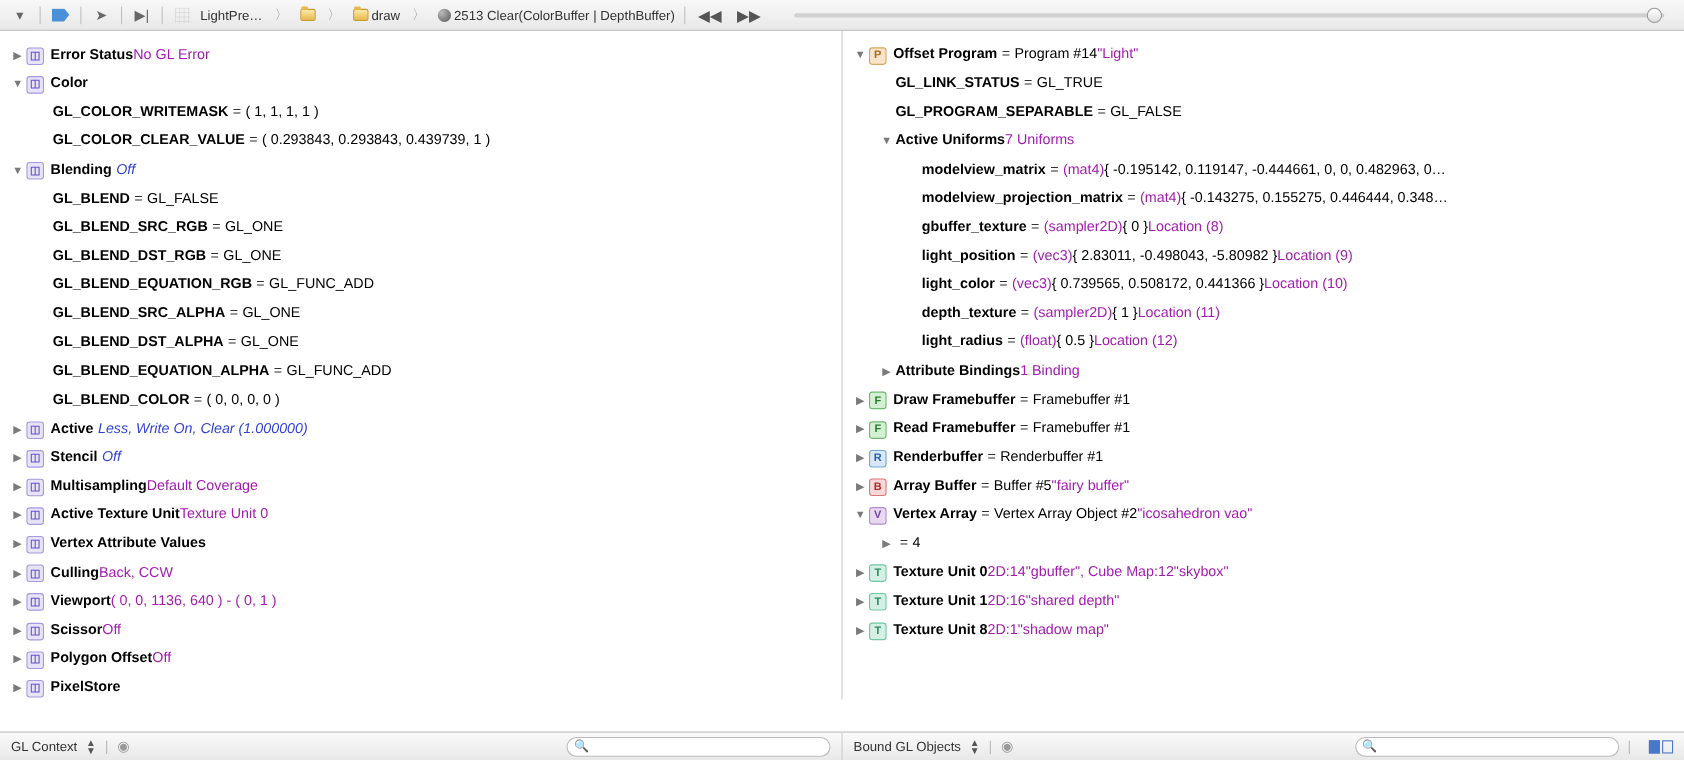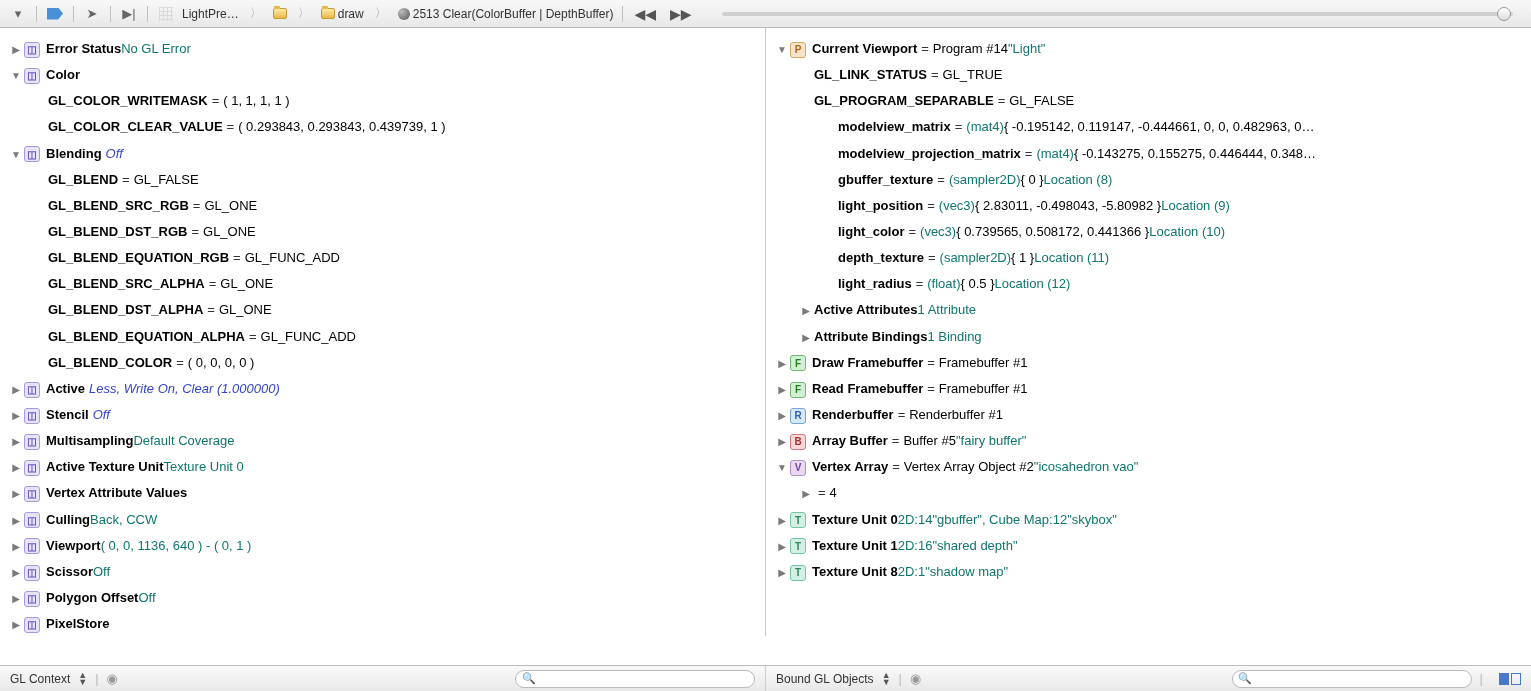--- a/index.html
+++ b/index.html
@@ -66,21 +66,21 @@
   .badge{display:inline-flex;align-items:center;justify-content:center;width:16px;height:16px;border-radius:3px;font-size:10px;font-weight:bold;margin-right:6px;vertical-align:middle;}
   .badge-cube{background:#e8e4f8;border:1px solid #a898e0;color:#6a52c8;}
   .badge-P{background:#f8e4c8;border:1px solid #d8a860;color:#a86820;}
   .badge-F{background:#d4f0d4;border:1px solid #70b870;color:#2a7a2a;}
   .badge-R{background:#d8e8f8;border:1px solid #70a8d8;color:#2a62a8;}
   .badge-B{background:#f8d8d8;border:1px solid #d87878;color:#a83030;}
   .badge-V{background:#e8d8f0;border:1px solid #b090d0;color:#7048a0;}
   .badge-T{background:#d4f0e4;border:1px solid #70c8a0;color:#2a8a5a;}
   .name{font-weight:bold;}
   .summary{color:#3344cc;font-style:italic;margin-left:4px;}
-  .gray{color:#0f766e;}
+  .gray{color:#a21caf;}
   .eq{color:#333;margin:0 4px;}
   .footer{height:26px;background:linear-gradient(#fafafa,#e8e8e8);border-top:1px solid #bcbcbc;display:flex;margin-top:29px;}
   .footer-pane{flex:1;display:flex;align-items:center;padding:0 10px;gap:8px;border-right:1px solid #ccc;}
   .footer-pane:last-child{border-right:none;}
   .footer-label{font-size:12px;color:#333;}
   .footer-arrows{font-size:9px;line-height:7px;color:#555;display:flex;flex-direction:column;}
   .eye{color:#999;font-size:13px;}
   .footer-search{margin-left:auto;width:240px;height:18px;border:1px solid #bbb;border-radius:9px;background:#fff;display:flex;align-items:center;padding:0 6px;}
   .footer-search .mag{color:#999;font-size:11px;}
   .panel-tog{display:flex;gap:2px;margin-left:8px;}
@@ -279,36 +279,41 @@
 
 </div>
 </div>
 
 <div class="pane">
 <div class="tree">
 
 <div class="row indent-0">
           <span class="disc open"></span>
           <span class="badge badge-P">P</span>
-          <span class="name">Current Viewport</span>
+          <span class="name">Offset Program</span>
           <span class="eq">=</span>
           <span>Program #14</span> 
           <span class="gray">"Light"</span>
         </div>
 <div class="row indent-1">
           <span class="disc none"></span>
           <span class="name">GL_LINK_STATUS</span>
           <span class="eq">=</span>
           <span>GL_TRUE</span>
         </div>
 <div class="row indent-1">
           <span class="disc none"></span>
           <span class="name">GL_PROGRAM_SEPARABLE</span>
           <span class="eq">=</span>
           <span>GL_FALSE</span>
+        </div>
+<div class="row indent-1">
+          <span class="disc open"></span>
+          <span class="name">Active Uniforms</span> 
+          <span class="gray">7 Uniforms</span>
         </div>
 
 <div class="row indent-2">
           <span class="disc none"></span>
           <span class="name">modelview_matrix</span>
           <span class="eq">=</span>
           <span class="gray">(mat4)</span> 
           <span>{ -0.195142, 0.119147, -0.444661, 0, 0, 0.482963, 0…</span>
         </div>
 <div class="row indent-2">
@@ -352,25 +357,20 @@
         </div>
 <div class="row indent-2">
           <span class="disc none"></span>
           <span class="name">light_radius</span>
           <span class="eq">=</span>
           <span class="gray">(float)</span> 
           <span>{ 0.5 }</span> 
           <span class="gray">Location (12)</span>
         </div>
 
-<div class="row indent-1">
-          <span class="disc closed"></span>
-          <span class="name">Active Attributes</span> 
-          <span class="gray">1 Attribute</span>
-        </div>
 <div class="row indent-1">
           <span class="disc closed"></span>
           <span class="name">Attribute Bindings</span> 
           <span class="gray">1 Binding</span>
         </div>
 
 <div class="row indent-0">
           <span class="disc closed"></span>
           <span class="badge badge-F">F</span>
           <span class="name">Draw Framebuffer</span>

